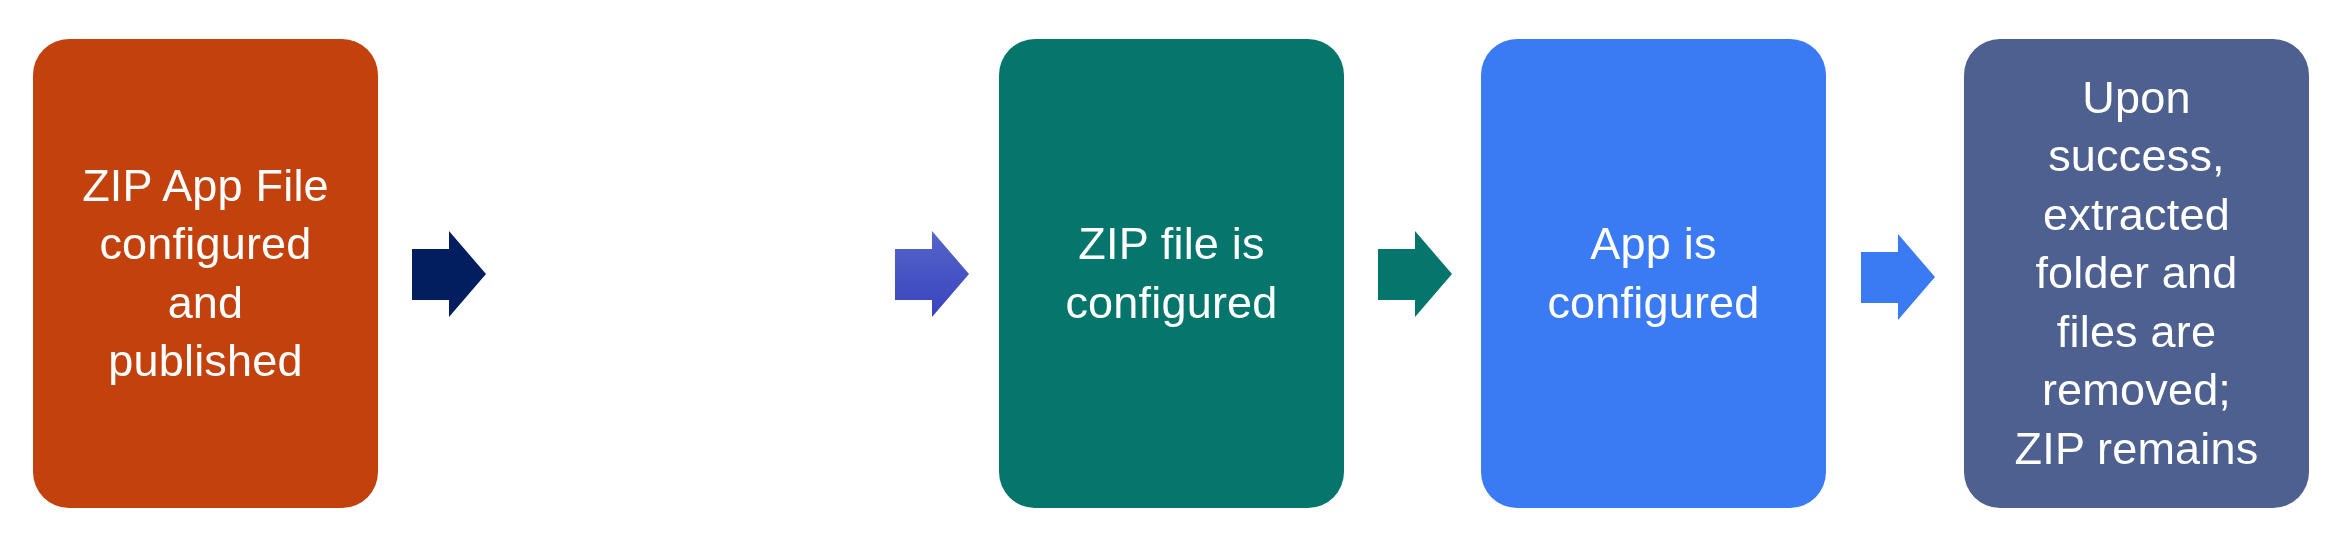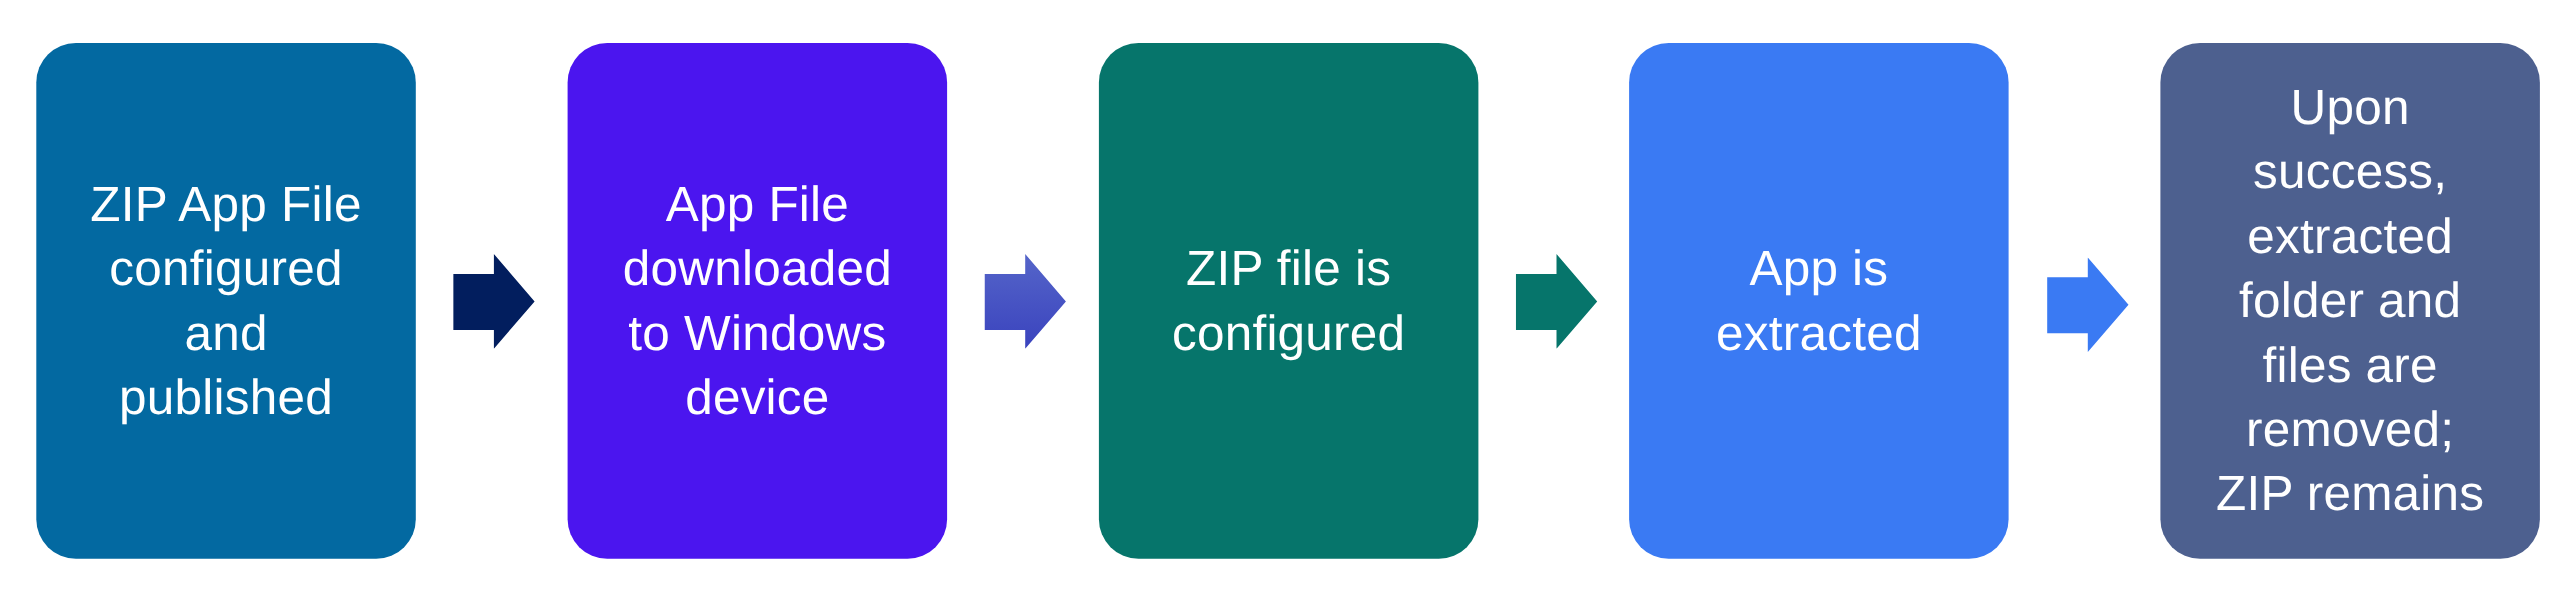--- a/index.html
+++ b/index.html
@@ -45,39 +45,33 @@
       width: 75px;
       height: 86px;
     }
     .arrow svg { display: block; width: 75px; height: 86px; }
   </style>
 </head>
 <body>
 
 <div class="diagram">
 
-  <div class="step" id="step-1" style="left: 33px; background: #0369a1;">
+  <div class="step" id="step-1" style="left: 33px; background: #c2410c;">
     <div class="step-text">ZIP App File
 configured
 and
 published</div>
   </div>
 
   <div class="arrow" id="arrow-1" style="left:412px; top:231px;">
     <svg viewBox="0 0 75 86">
       <polygon id="arrow-1-shape" points="0,18 37,18 37,0 74,43 37,86 37,69 0,69" fill="#021E5E"></polygon>
     </svg>
   </div>
 
-  <div class="step" id="step-2" style="left: 516px; background: rgb(75, 21, 239);">
-    <div class="step-text">App File
-downloaded
-to Windows
-device</div>
-  </div>
 
   <div class="arrow" id="arrow-2" style="left:895px; top:231px;">
     <svg viewBox="0 0 75 86">
       <defs>
         <linearGradient id="arrow2grad" x1="0" y1="0" x2="0" y2="1">
           <stop id="arrow2-stop-top" offset="0%" stop-color="#5565C9"></stop>
           <stop id="arrow2-stop-bottom" offset="100%" stop-color="#3A43BE"></stop>
         </linearGradient>
       </defs>
       <polygon points="0,18 37,18 37,0 74,43 37,86 37,69 0,69" fill="url(#arrow2grad)"></polygon>
@@ -90,21 +84,21 @@
   </div>
 
   <div class="arrow" id="arrow-3" style="left:1378px; top:231px;">
     <svg viewBox="0 0 75 86">
       <polygon id="arrow-3-shape" points="0,18 37,18 37,0 74,43 37,86 37,69 0,69" fill="#06756B"></polygon>
     </svg>
   </div>
 
   <div class="step" id="step-4" style="left: 1481px; background: rgb(58, 122, 243);">
     <div class="step-text">App is
-extracted</div>
+configured</div>
   </div>
 
   <div class="arrow" id="arrow-4" style="left:1861px; top:234px;">
     <svg viewBox="0 0 75 86">
       <polygon id="arrow-4-shape" points="0,18 37,18 37,0 74,43 37,86 37,69 0,69" fill="#3A7AF3"></polygon>
     </svg>
   </div>
 
   <div class="step" id="step-5" style="left: 1964px; background: rgb(77, 96, 143);">
     <div class="step-text">Upon

